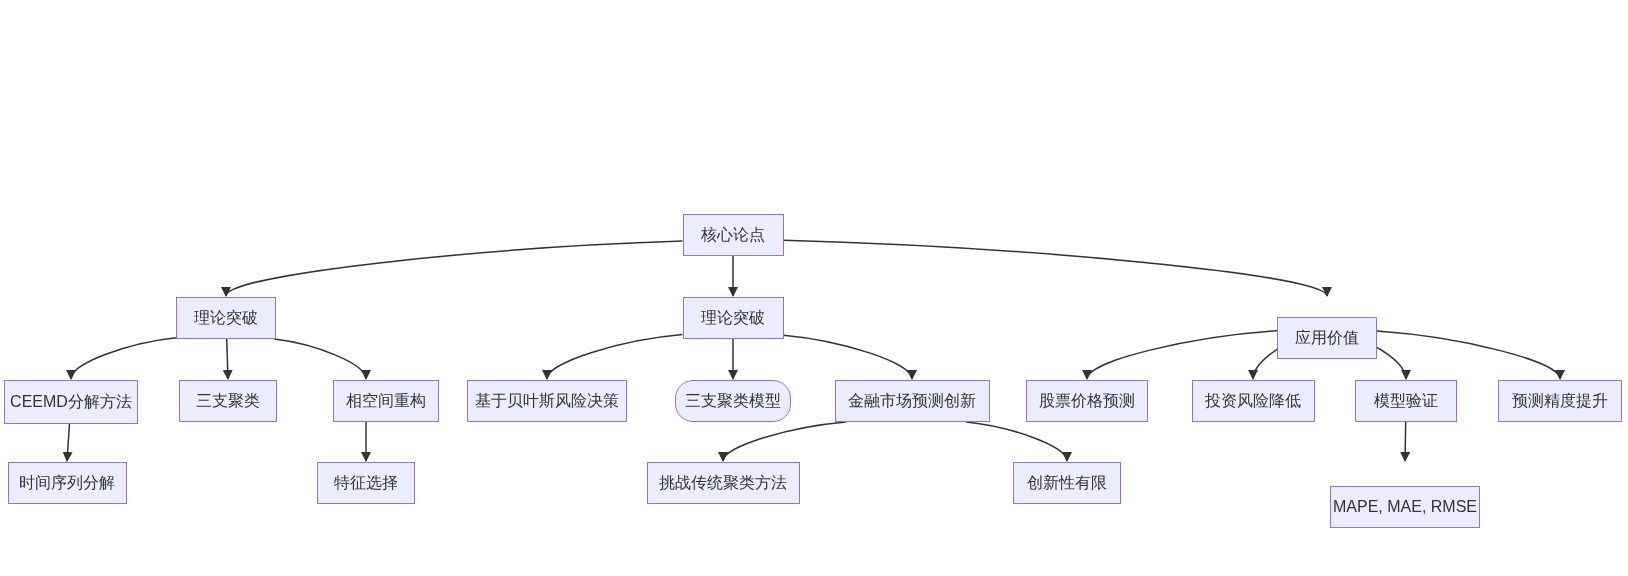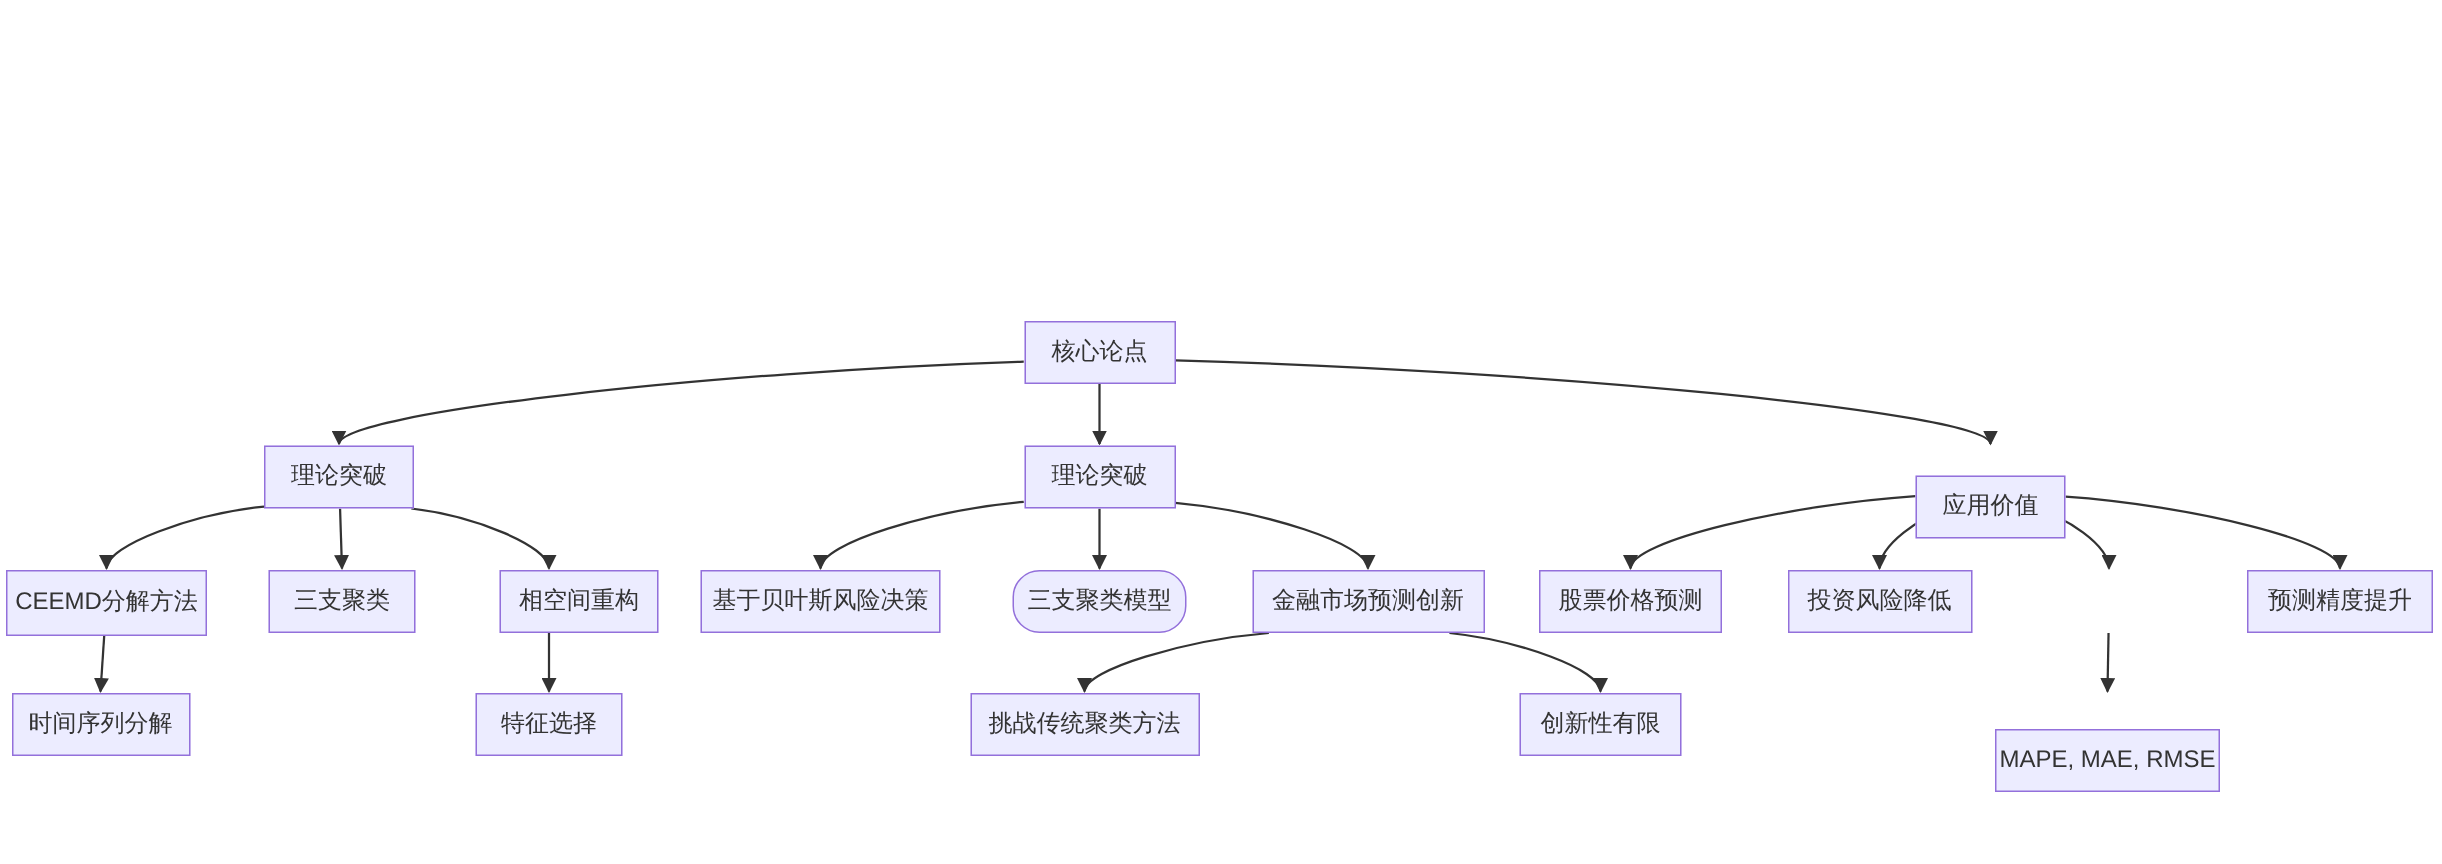--- a/index.html
+++ b/index.html
@@ -106,20 +106,23 @@
   </div>
   <div class="node" style="left: 834.5px; top: 380px; width: 155px; height: 42px;">
     <span class="node-label">金融市场预测创新</span>
   </div>
   <div class="node" style="left: 1026px; top: 380px; width: 122px; height: 42px;">
     <span class="node-label">股票价格预测</span>
   </div>
   <div class="node" style="left: 1191.5px; top: 380px; width: 123px; height: 42px;">
     <span class="node-label">投资风险降低</span>
   </div>
+  <div class="node" style="left: 1355px; top: 380px; width: 102px; height: 42px;">
+    <span class="node-label">模型验证</span>
+  </div>
   <div class="node" style="left: 1498px; top: 380px; width: 124px; height: 42px;">
     <span class="node-label">预测精度提升</span>
   </div>
   <div class="node" style="left: 7.5px; top: 462px; width: 119px; height: 42px;">
     <span class="node-label">时间序列分解</span>
   </div>
   <div class="node" style="left: 317px; top: 462px; width: 98px; height: 42px;">
     <span class="node-label">特征选择</span>
   </div>
   <div class="node" style="left: 646.5px; top: 462px; width: 153px; height: 42px;">

